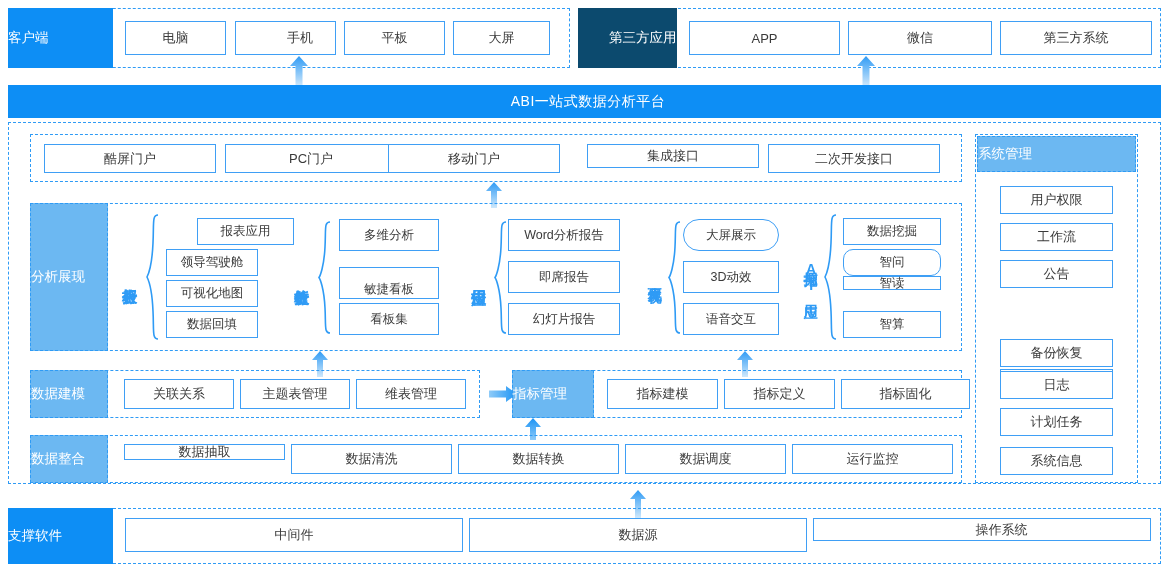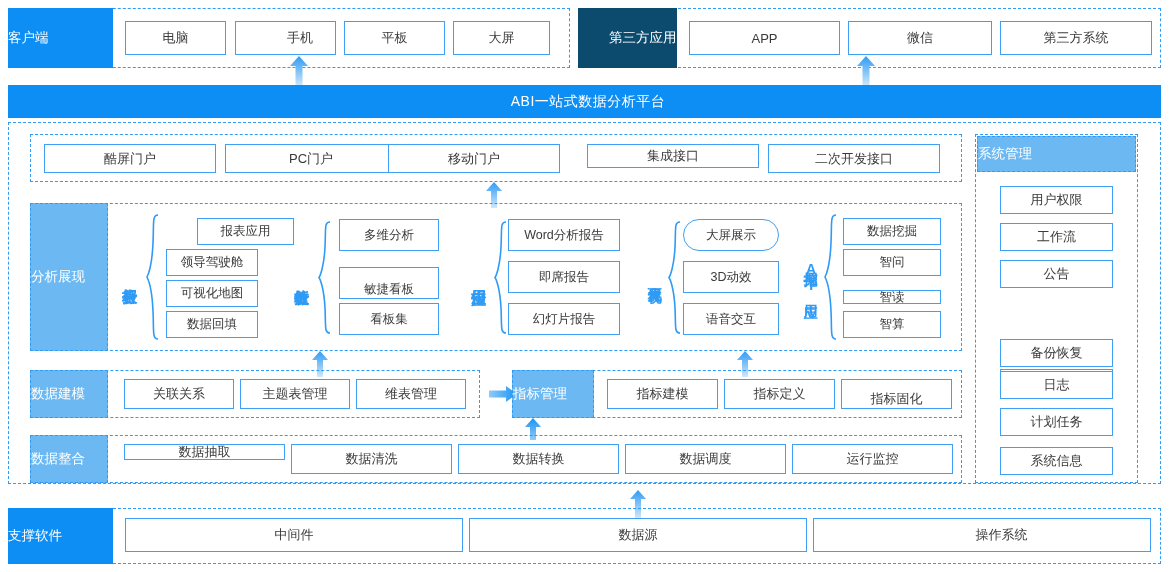--- a/index.html
+++ b/index.html
@@ -230,24 +230,24 @@
   <span>挖掘与AI应用</span>
 </div>
 <div class="abs brace" style="left:824px;top:213px;width:13px;height:128px;">
   <svg width="13" height="128" viewBox="0 0 13 128">
     <path d="M12 2 C6 2 8 10 7 30 C6 52 2 62 1 64 C2 66 6 76 7 98 C8 118 6 126 12 126" fill="none" stroke="#2f9bf5" stroke-width="1.6"></path>
   </svg>
 </div>
 <div class="abs wbox thin" style="left:843px;top:218px;width:98px;height:27px;">
   <span>数据挖掘</span>
   </div>
-<div class="abs wbox thin" style="left:843px;top:249px;width:98px;height:27px;">
+<div class="abs wbox thin" style="left:843px;top:249px;width:98px;height:27px;border-radius:10px;">
   <span>智问</span>
   </div>
-<div class="abs wbox thin" style="left:843px;top:290px;width:98px;height:14px;">
+<div class="abs wbox thin" style="left:843px;top:276px;width:98px;height:14px;">
   <span>智读</span>
   </div>
 <div class="abs wbox thin" style="left:843px;top:311px;width:98px;height:27px;">
   <span>智算</span>
   </div>
 
 <div class="abs up-arrow" style="left:310px;top:351px;width:20px;height:26px;">
   <svg width="20" height="26" viewBox="0 0 20 26">
     <defs>
         <linearGradient id="ga4" x1="0" y1="1" x2="0" y2="0">
@@ -303,21 +303,21 @@
 <div class="abs cat-label" style="left:512px;top:370px;width:82px;height:48px;">
   <span>指标管理</span>
 </div>
 
 <div class="abs wbox" style="left:607px;top:379px;width:111px;height:30px;">
   <span>指标建模</span>
   </div>
 <div class="abs wbox" style="left:724px;top:379px;width:111px;height:30px;">
   <span>指标定义</span>
   </div>
-<div class="abs wbox" style="left:841px;top:379px;width:111px;height:30px;align-items:flex-end;">
+<div class="abs wbox" style="left:841px;top:379px;width:129px;height:30px;">
   <span>指标固化</span>
   </div>
 
 <div class="abs up-arrow" style="left:523px;top:418px;width:20px;height:22px;">
   <svg width="20" height="22" viewBox="0 0 20 22">
     <defs>
         <linearGradient id="ga7" x1="0" y1="1" x2="0" y2="0">
       <stop offset="0" stop-color="#8fcbf8"></stop>
           <stop offset="1" stop-color="#1a93f5"></stop>
         </linearGradient>
@@ -396,15 +396,15 @@
 <div class="abs cat-label" style="left:8px;top:508px;width:105px;height:56px;background:#0d8ef5;border:none;">
   <span>支撑软件</span>
 </div>
 
 <div class="abs wbox" style="left:125px;top:518px;width:338px;height:34px;">
   <span>中间件</span>
   </div>
 <div class="abs wbox" style="left:469px;top:518px;width:338px;height:34px;">
   <span>数据源</span>
   </div>
-<div class="abs wbox" style="left:813px;top:518px;width:338px;height:34px;padding-left:39px;">
+<div class="abs wbox" style="left:813px;top:518px;width:338px;height:23px;padding-left:39px;">
   <span>操作系统</span>
   </div>
 
 </body></html>

